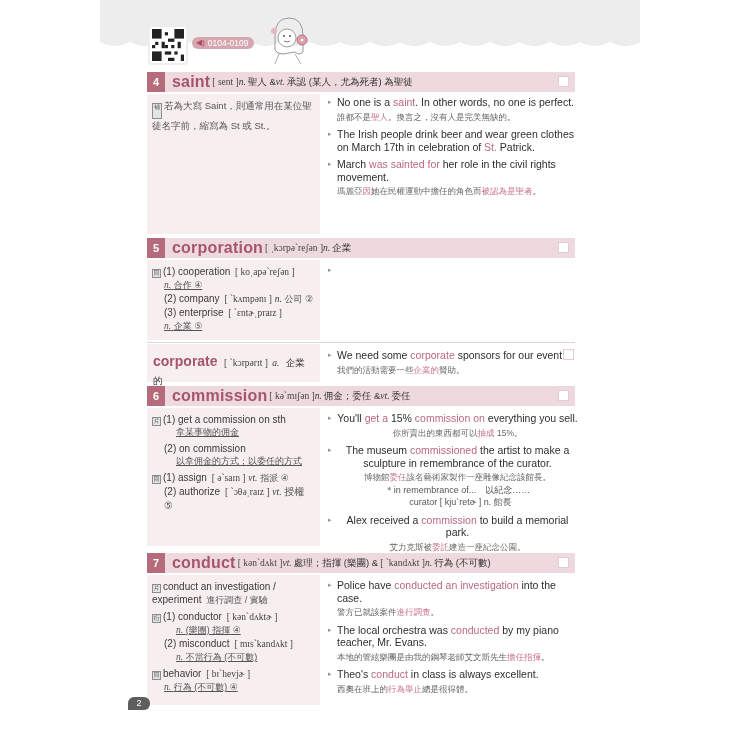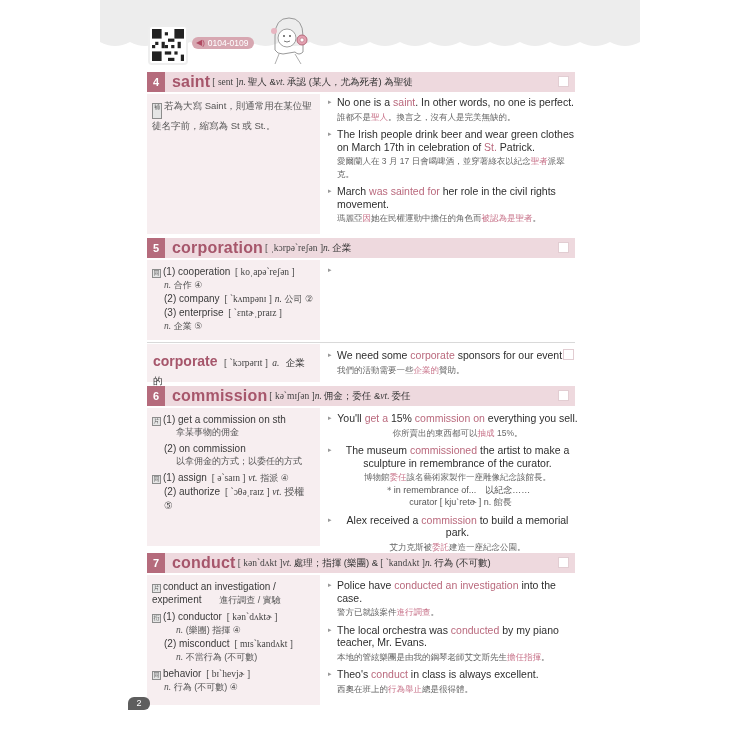--- a/index.html
+++ b/index.html
@@ -23,21 +23,21 @@
   .def { font-size: 9.5px; color: #333; margin-left: 2px; }
   .pos { font-family: "Liberation Serif", serif; font-style: italic; font-size: 9.5px; }
   .check { position: absolute; right: 6px; top: 4px; width: 11px; height: 11px; background: #fff; border: 1px solid #e2cdd2; }
 
   .left-col { position: absolute; left: 47px; width: 173px; background: #f7eef0; padding: 5px 4px 4px 5px; font-size: 10px; line-height: 13px; }
   .right-col { position: absolute; left: 228px; width: 250px; font-size: 10px; line-height: 12.5px; }
 
   .tag { display: inline-block; width: 9px; height: 9px; border: 1px solid #8c8c8c; background: #e5e5e5; font-size: 6px; line-height: 7px; text-align: center; color: #555; vertical-align: 0px; margin-right: 2px; }
   .tag.tall { height: 16px; width: 10px; line-height: 7px; }
   .ln { display: block; }
-  .sub { display: block; padding-left: 12px; font-size: 9px; color: #555; }
+  .sub { display: block; padding-left: 12px; font-size: 9px; color: #555; text-decoration: underline; }
   .ind { display: block; padding-left: 12px; }
   .gap { height: 3px; }
 
   .ex { position: relative; padding-left: 9px; margin-bottom: 5px; }
   .ex::before { content: "▸"; position: absolute; left: 0; top: 0; font-size: 7px; color: #999; }
   .ex .en { display: block; color: #2e2e2e; font-size: 10.5px; }
   .ex .zh { display: block; color: #666; font-size: 8.5px; margin-top: 2px; }
   .hl { color: #b9687c; }
   .hl-zh { color: #c8738a; }
   .note { display: block; color: #555; font-size: 9px; }
@@ -105,21 +105,20 @@
   <div class="left-col" style="top:94px;height:140px;">
     <span class="tag tall">補</span><span style="font-size:9.5px;color:#555;">若為大寫 Saint，則通常用在某位聖徒名字前，縮寫為 St 或 St.。</span>
   </div>
   <div class="right-col" style="top:96px;">
     <div class="ex">
       <span class="en"><span>No one is a </span><span class="hl">saint</span><span>. In other words, no one is perfect.</span></span>
       <span class="zh"><span>誰都不是</span><span class="hl-zh">聖人</span><span>。換言之，沒有人是完美無缺的。</span></span>
     </div>
     <div class="ex">
       <span class="en"><span>The Irish people drink beer and wear green clothes on March 17th in celebration of </span><span class="hl">St.</span><span> Patrick.</span></span>
-      <span class="zh"><span>愛爾蘭人在 3 月 17 日會喝啤酒，並穿著綠衣以紀念</span><span class="hl-zh">聖者</span><span>派翠克。</span></span>
     </div>
     <div class="ex">
       <span class="en"><span>March </span><span class="hl">was sainted for</span><span> her role in the civil rights movement.</span></span>
       <span class="zh"><span>瑪麗亞</span><span class="hl-zh">因</span><span>她在民權運動中擔任的角色而</span><span class="hl-zh">被認為是聖者</span><span>。</span></span>
     </div>
   </div>
 
   <div class="entry-bar" style="top:238px;">
     <div class="entry-num">5</div>
     <span class="headword">corporation</span>
@@ -196,21 +195,21 @@
     <span class="headword">conduct</span>
     <span class="phon">[ kənˋdʌkt ]</span>
     <span class="pos">vt.</span>
     <span class="def">處理；指揮 (樂團) &amp;</span>
     <span class="phon">[ ˋkandʌkt ]</span>
     <span class="pos">n.</span>
     <span class="def">行為 (不可數)</span>
     <div class="check"></div>
   </div>
   <div class="left-col" style="top:575px;height:130px;">
-    <span class="ln"><span class="tag">片</span><span>conduct an investigation / experiment</span> <span style="font-size:9px;color:#555;margin-left:15px">進行調查 / 實驗</span></span>
+    <span class="ln"><span class="tag">片</span><span>conduct an investigation / experiment</span> <span style="font-size:9px;color:#555;margin-left:2px">進行調查 / 實驗</span></span>
     <div class="gap"></div>
     <span class="ln"><span class="tag">衍</span><span>(1)</span> <span>conductor</span> <span class="phon">[ kənˋdʌktɚ ]</span></span>
     <span class="sub" style="padding-left:24px"><span class="pos">n.</span> <span>(樂團) 指揮 ④</span></span>
     <span class="ind"><span>(2)</span> <span>misconduct</span> <span class="phon">[ mɪsˋkandʌkt ]</span></span>
     <span class="sub" style="padding-left:24px"><span class="pos">n.</span> <span>不當行為 (不可數)</span></span>
     <div class="gap"></div>
     <span class="ln"><span class="tag">同</span><span>behavior</span> <span class="phon">[ bɪˋhevjɚ ]</span></span>
     <span class="sub"><span class="pos">n.</span> <span>行為 (不可數) ④</span></span>
   </div>
   <div class="right-col" style="top:579px;">

